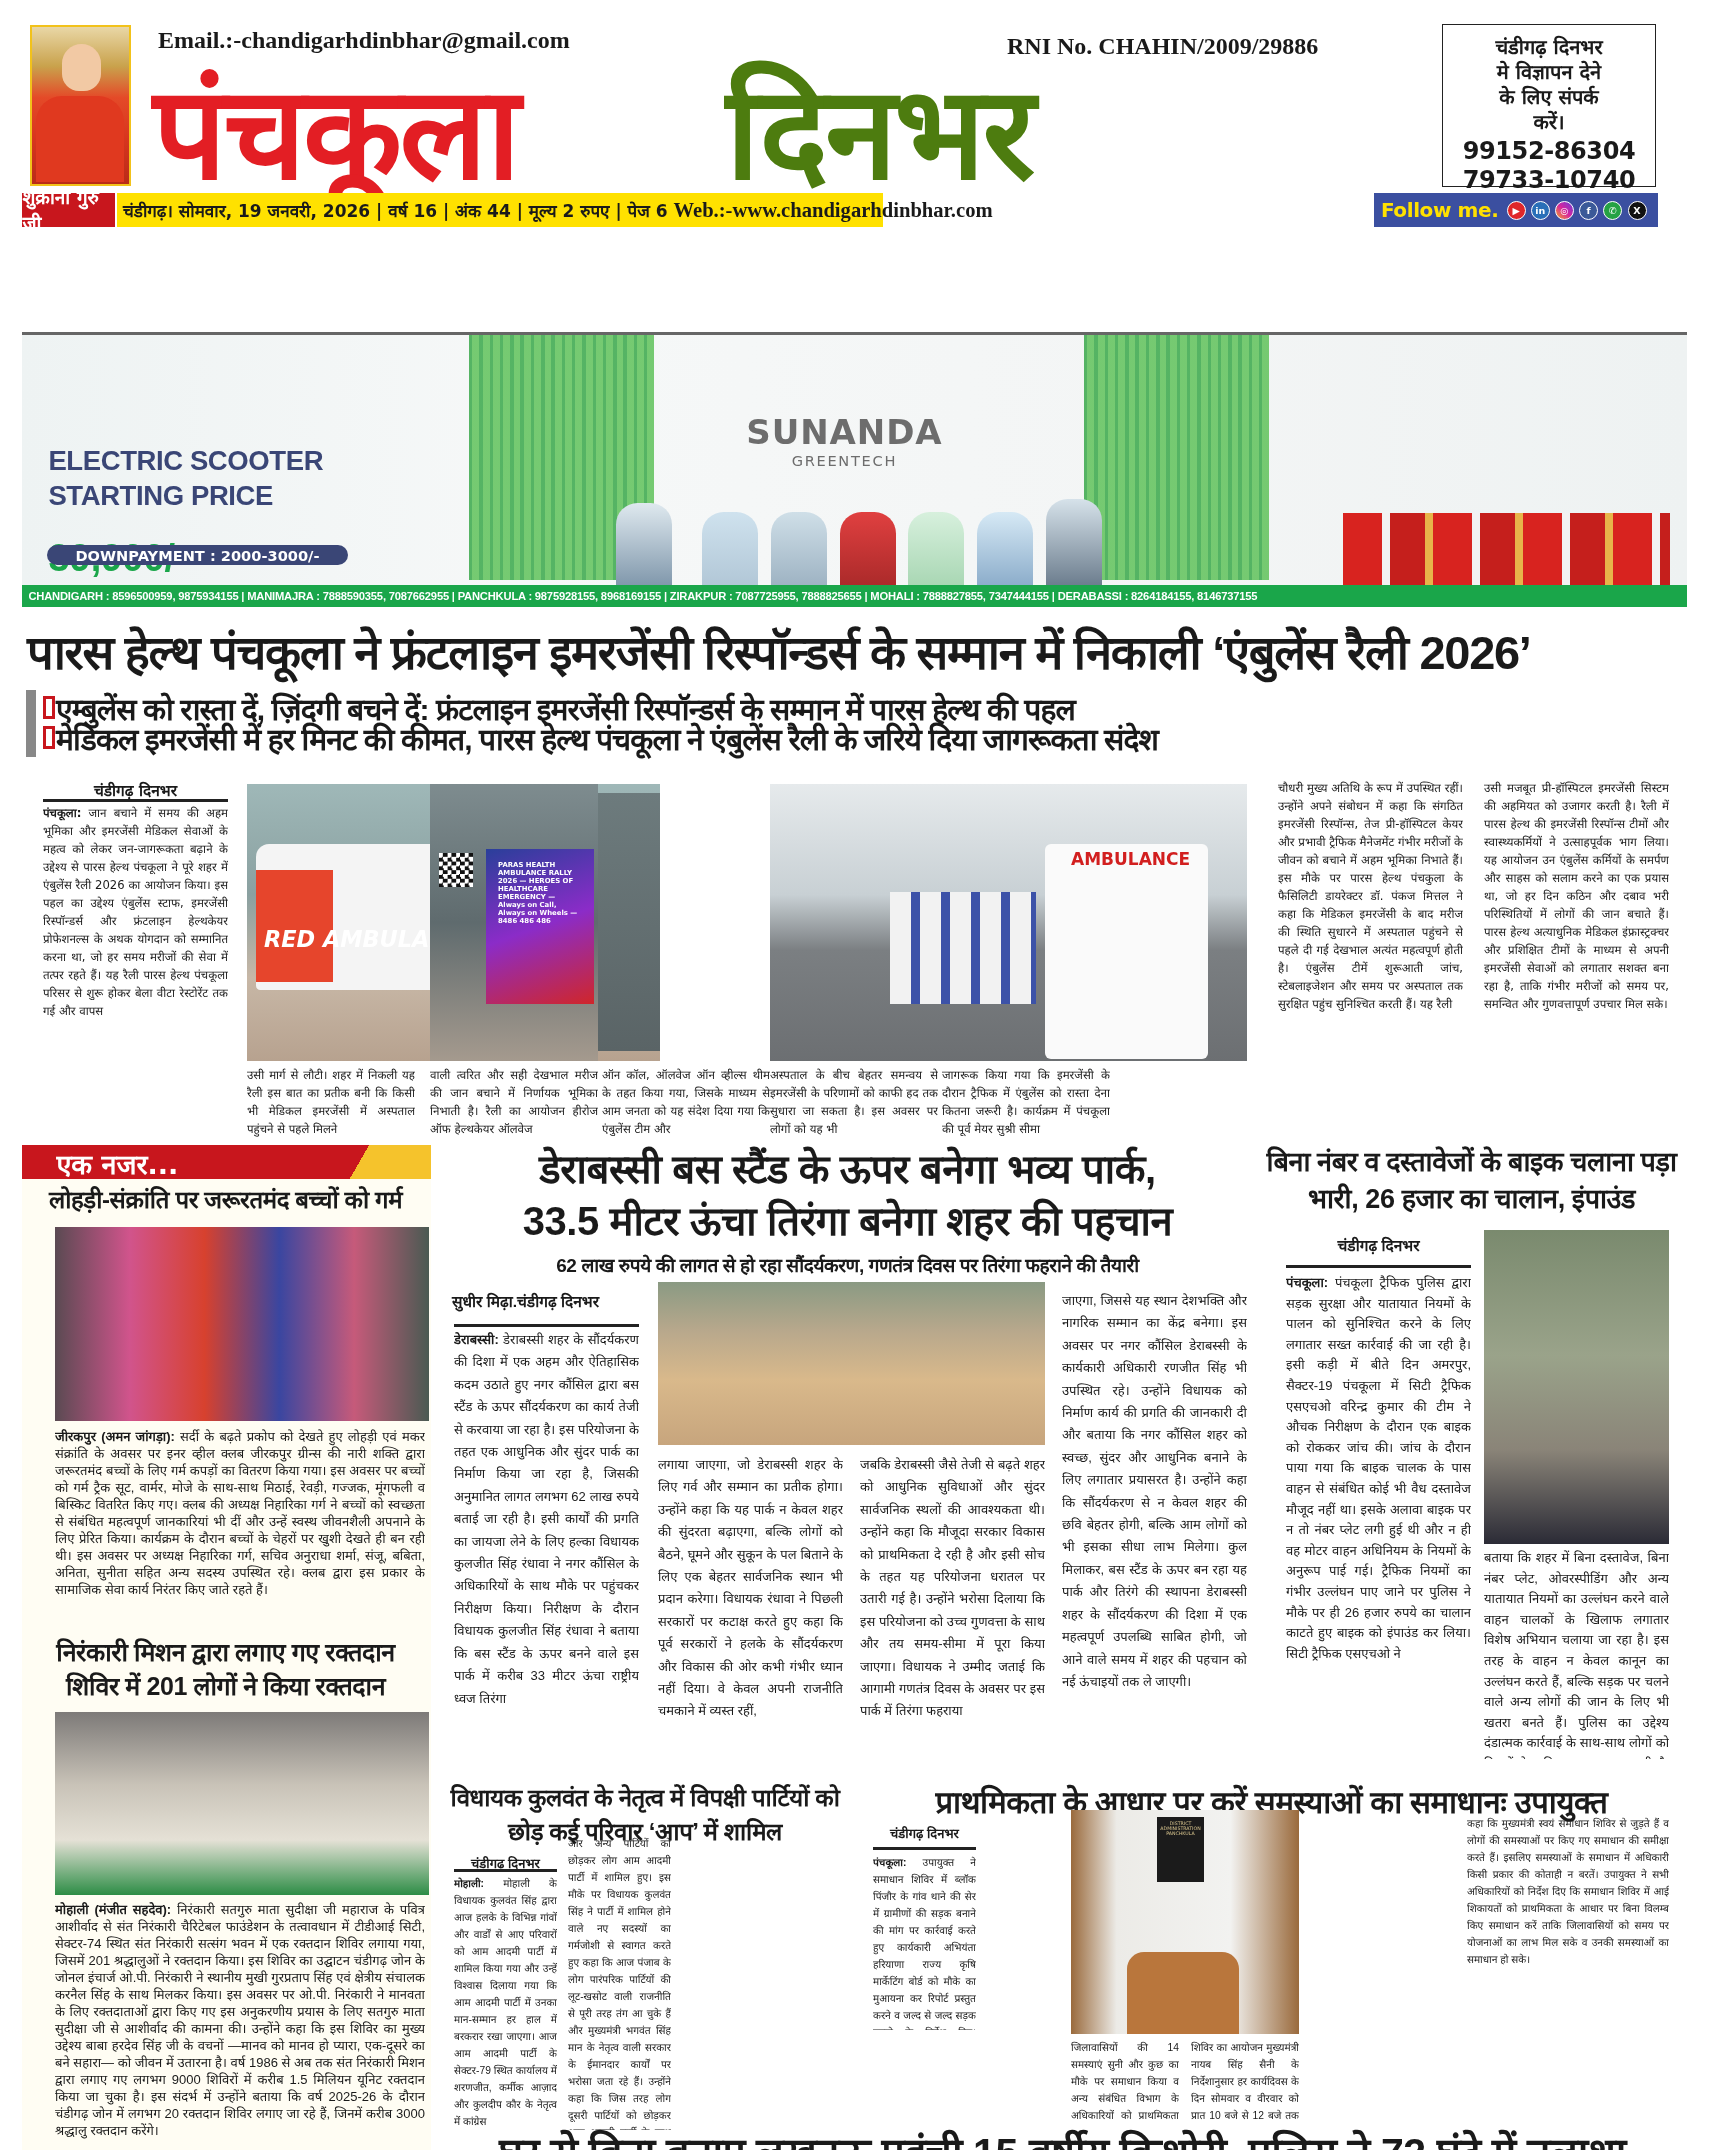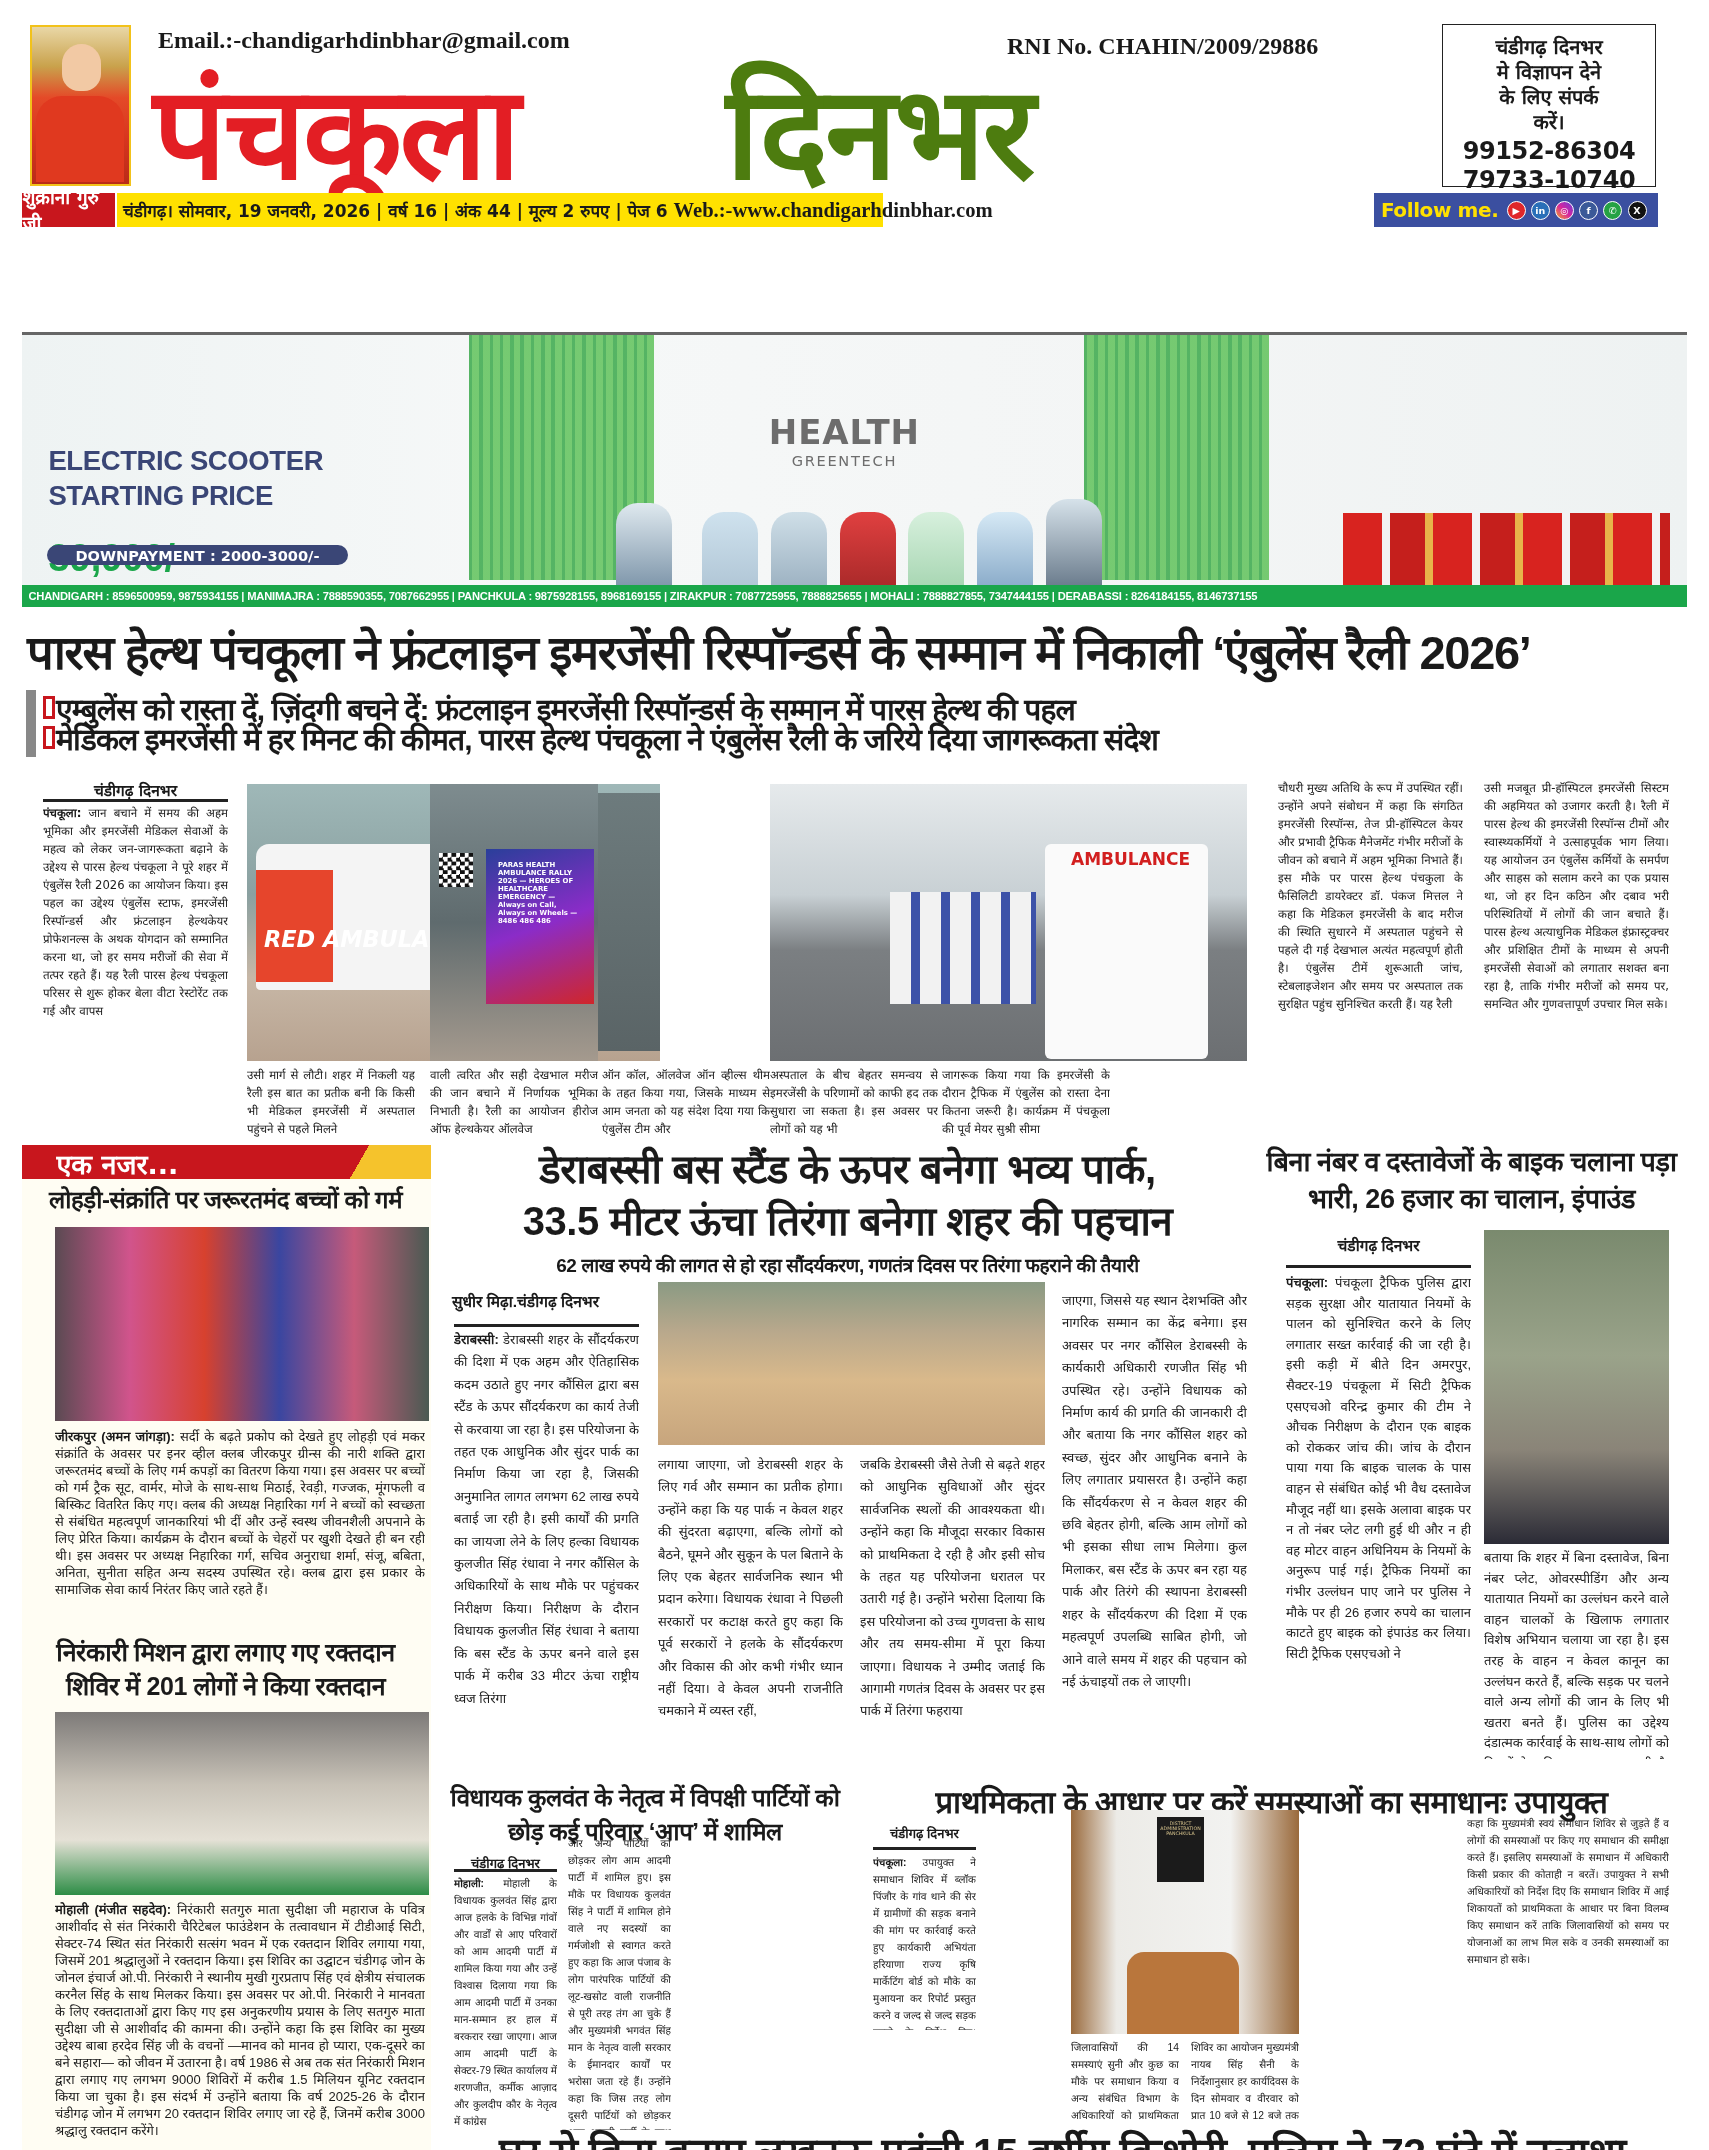--- a/index.html
+++ b/index.html
@@ -96,21 +96,21 @@
   <span class="soc" style="background:linear-gradient(45deg,#f5a623,#d6249f,#6a3fd8)">◎</span>
   <span class="soc" style="background:#3b5998">f</span>
   <span class="soc" style="background:#25a244">✆</span>
   <span class="soc" style="background:#111">X</span>
 </div>
 
 <div class="abs banner">
   <div class="circuit" style="left:447px"></div>
   <div class="circuit" style="left:1062px"></div>
   <div class="sunanda">
-    <span>HEALTH</span>
+    <span>SUNANDA</span>
     <span class="g">GREENTECH</span>
   </div>
   <div class="scooters">
     <div class="scooter" style="left:0;height:129px;background:linear-gradient(180deg,#dfe9ef,#4b6a86)"></div>
     <div class="scooter" style="left:86px"></div>
     <div class="scooter" style="left:155px;background:linear-gradient(180deg,#cfdfe8,#7f97ab)"></div>
     <div class="scooter" style="left:224px;background:linear-gradient(180deg,#e04040,#8a1c1c)"></div>
     <div class="scooter" style="left:292px;background:linear-gradient(180deg,#d7f0dd,#8cc79a)"></div>
     <div class="scooter" style="left:361px;background:linear-gradient(180deg,#d6e9f5,#5d87b0)"></div>
     <div class="scooter" style="left:430px;height:133px;background:linear-gradient(180deg,#d6e2ea,#33475c)"></div>

